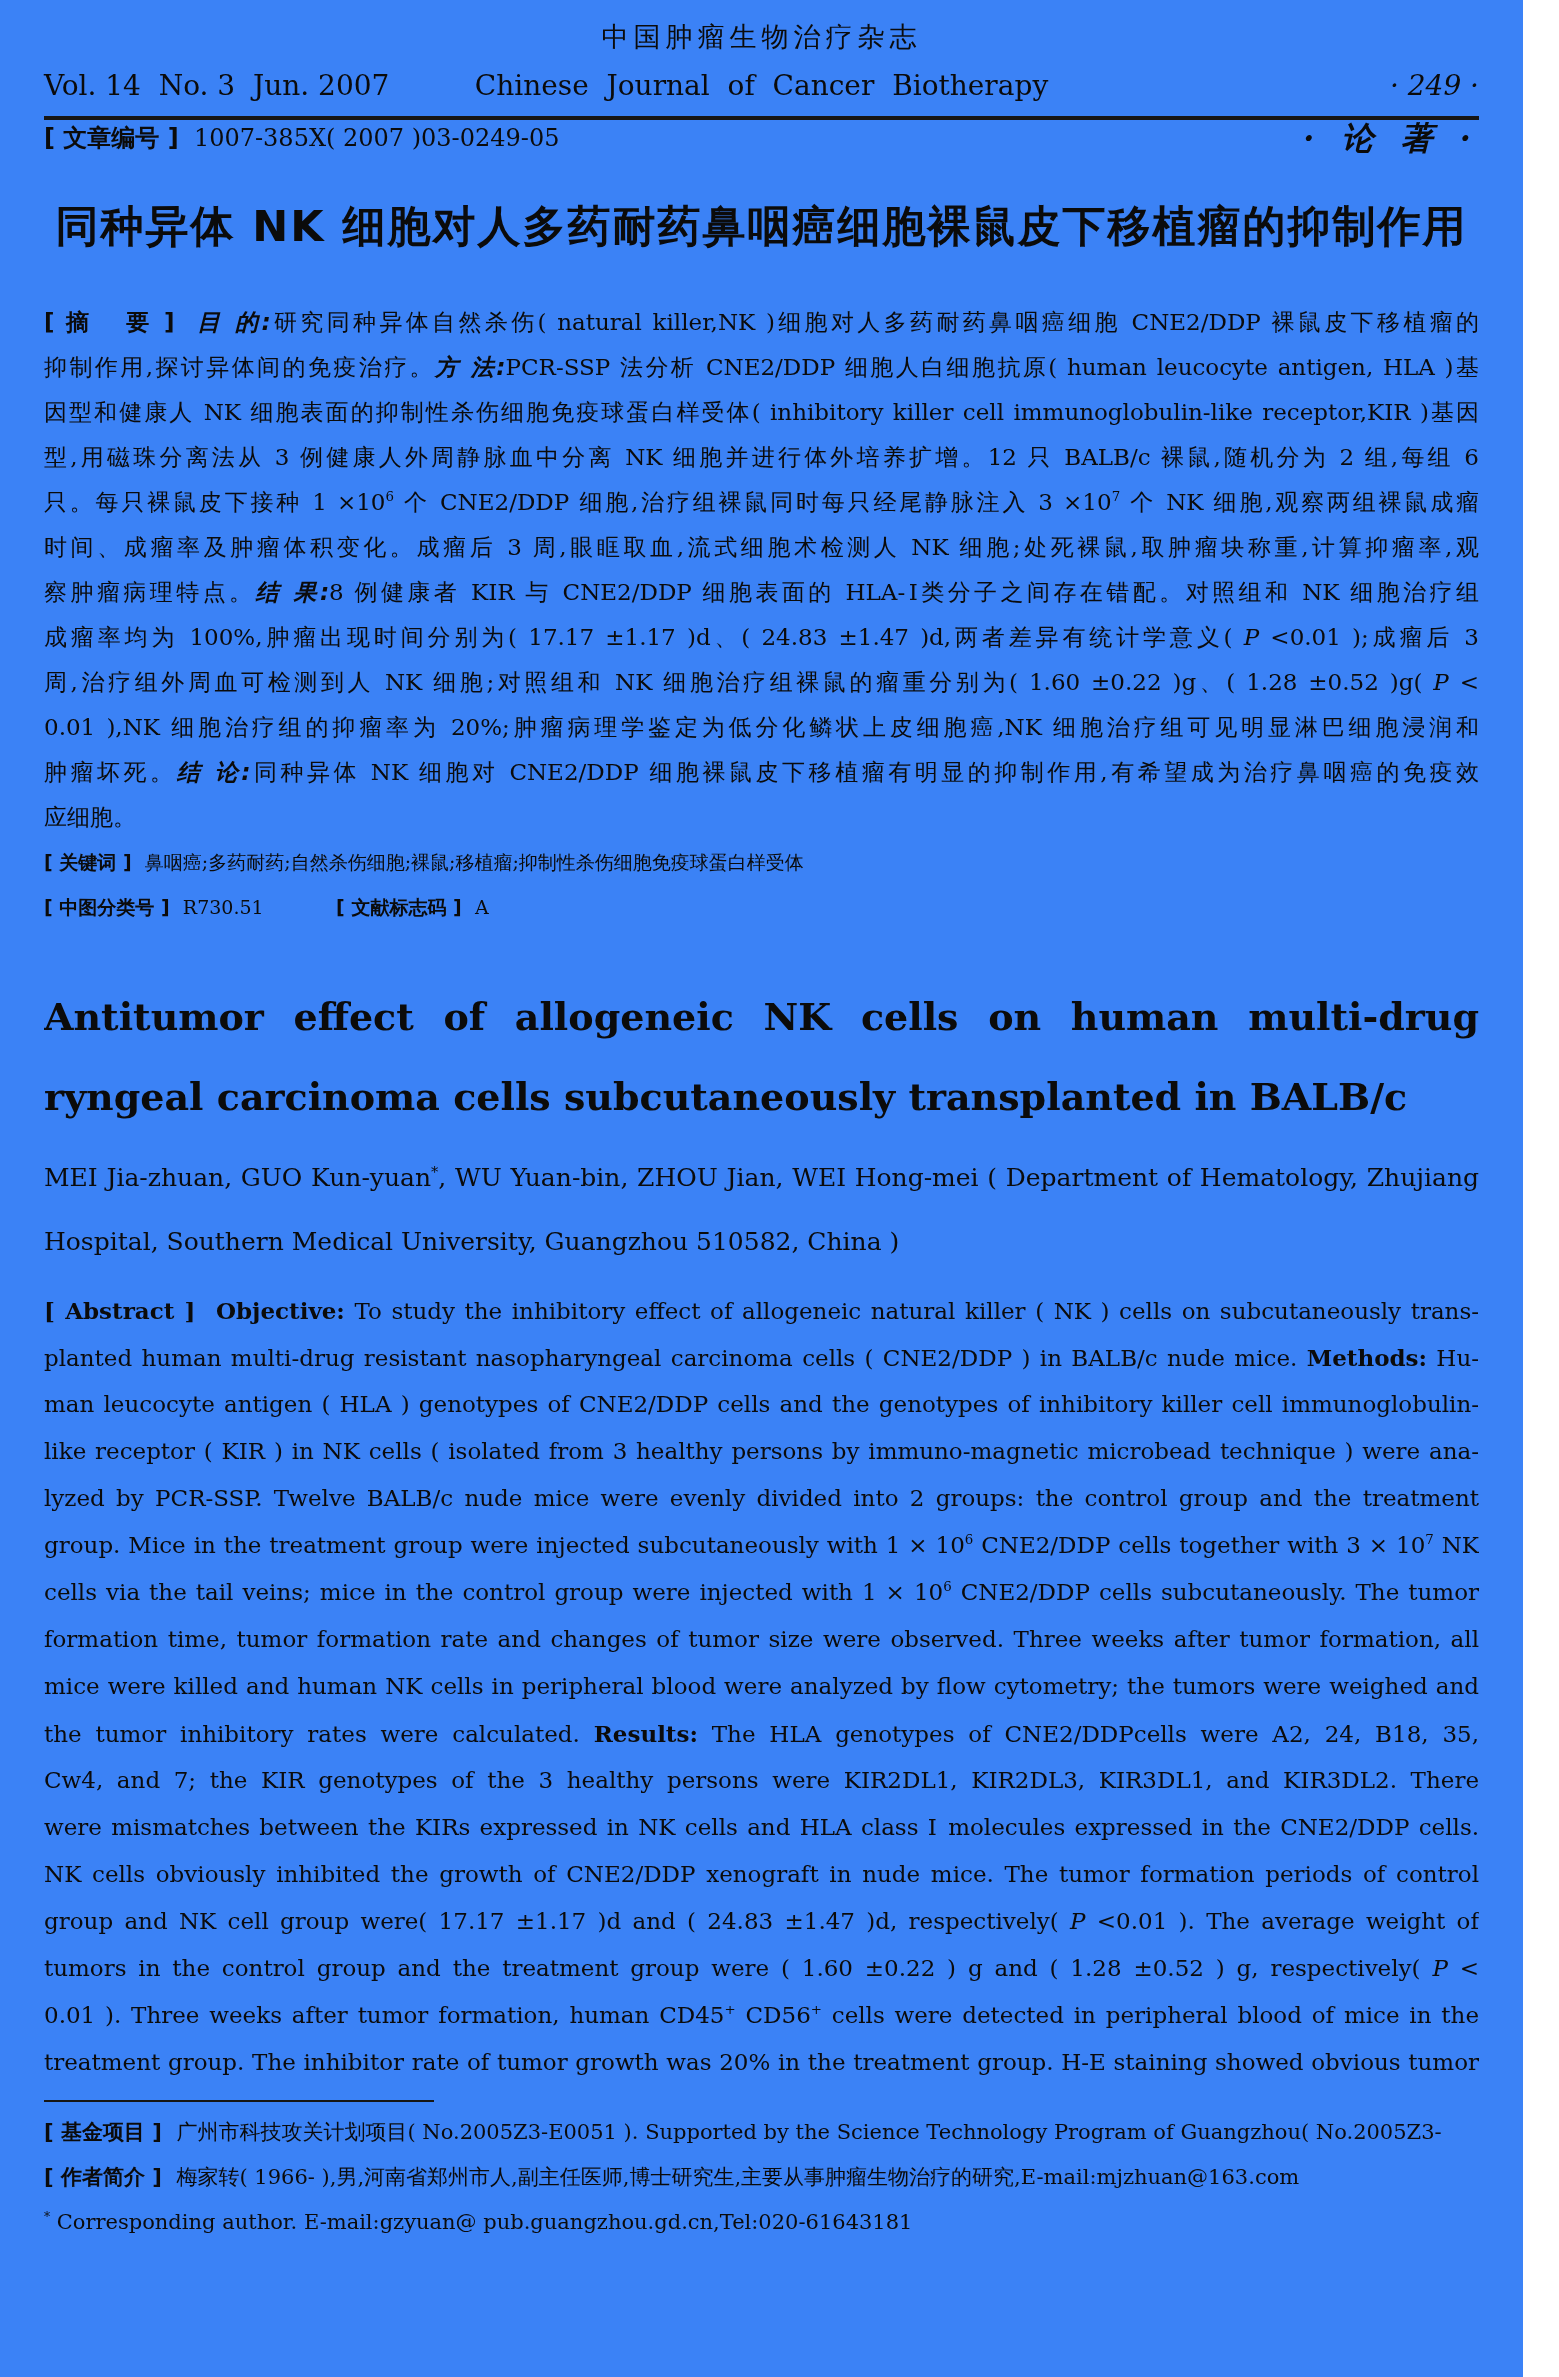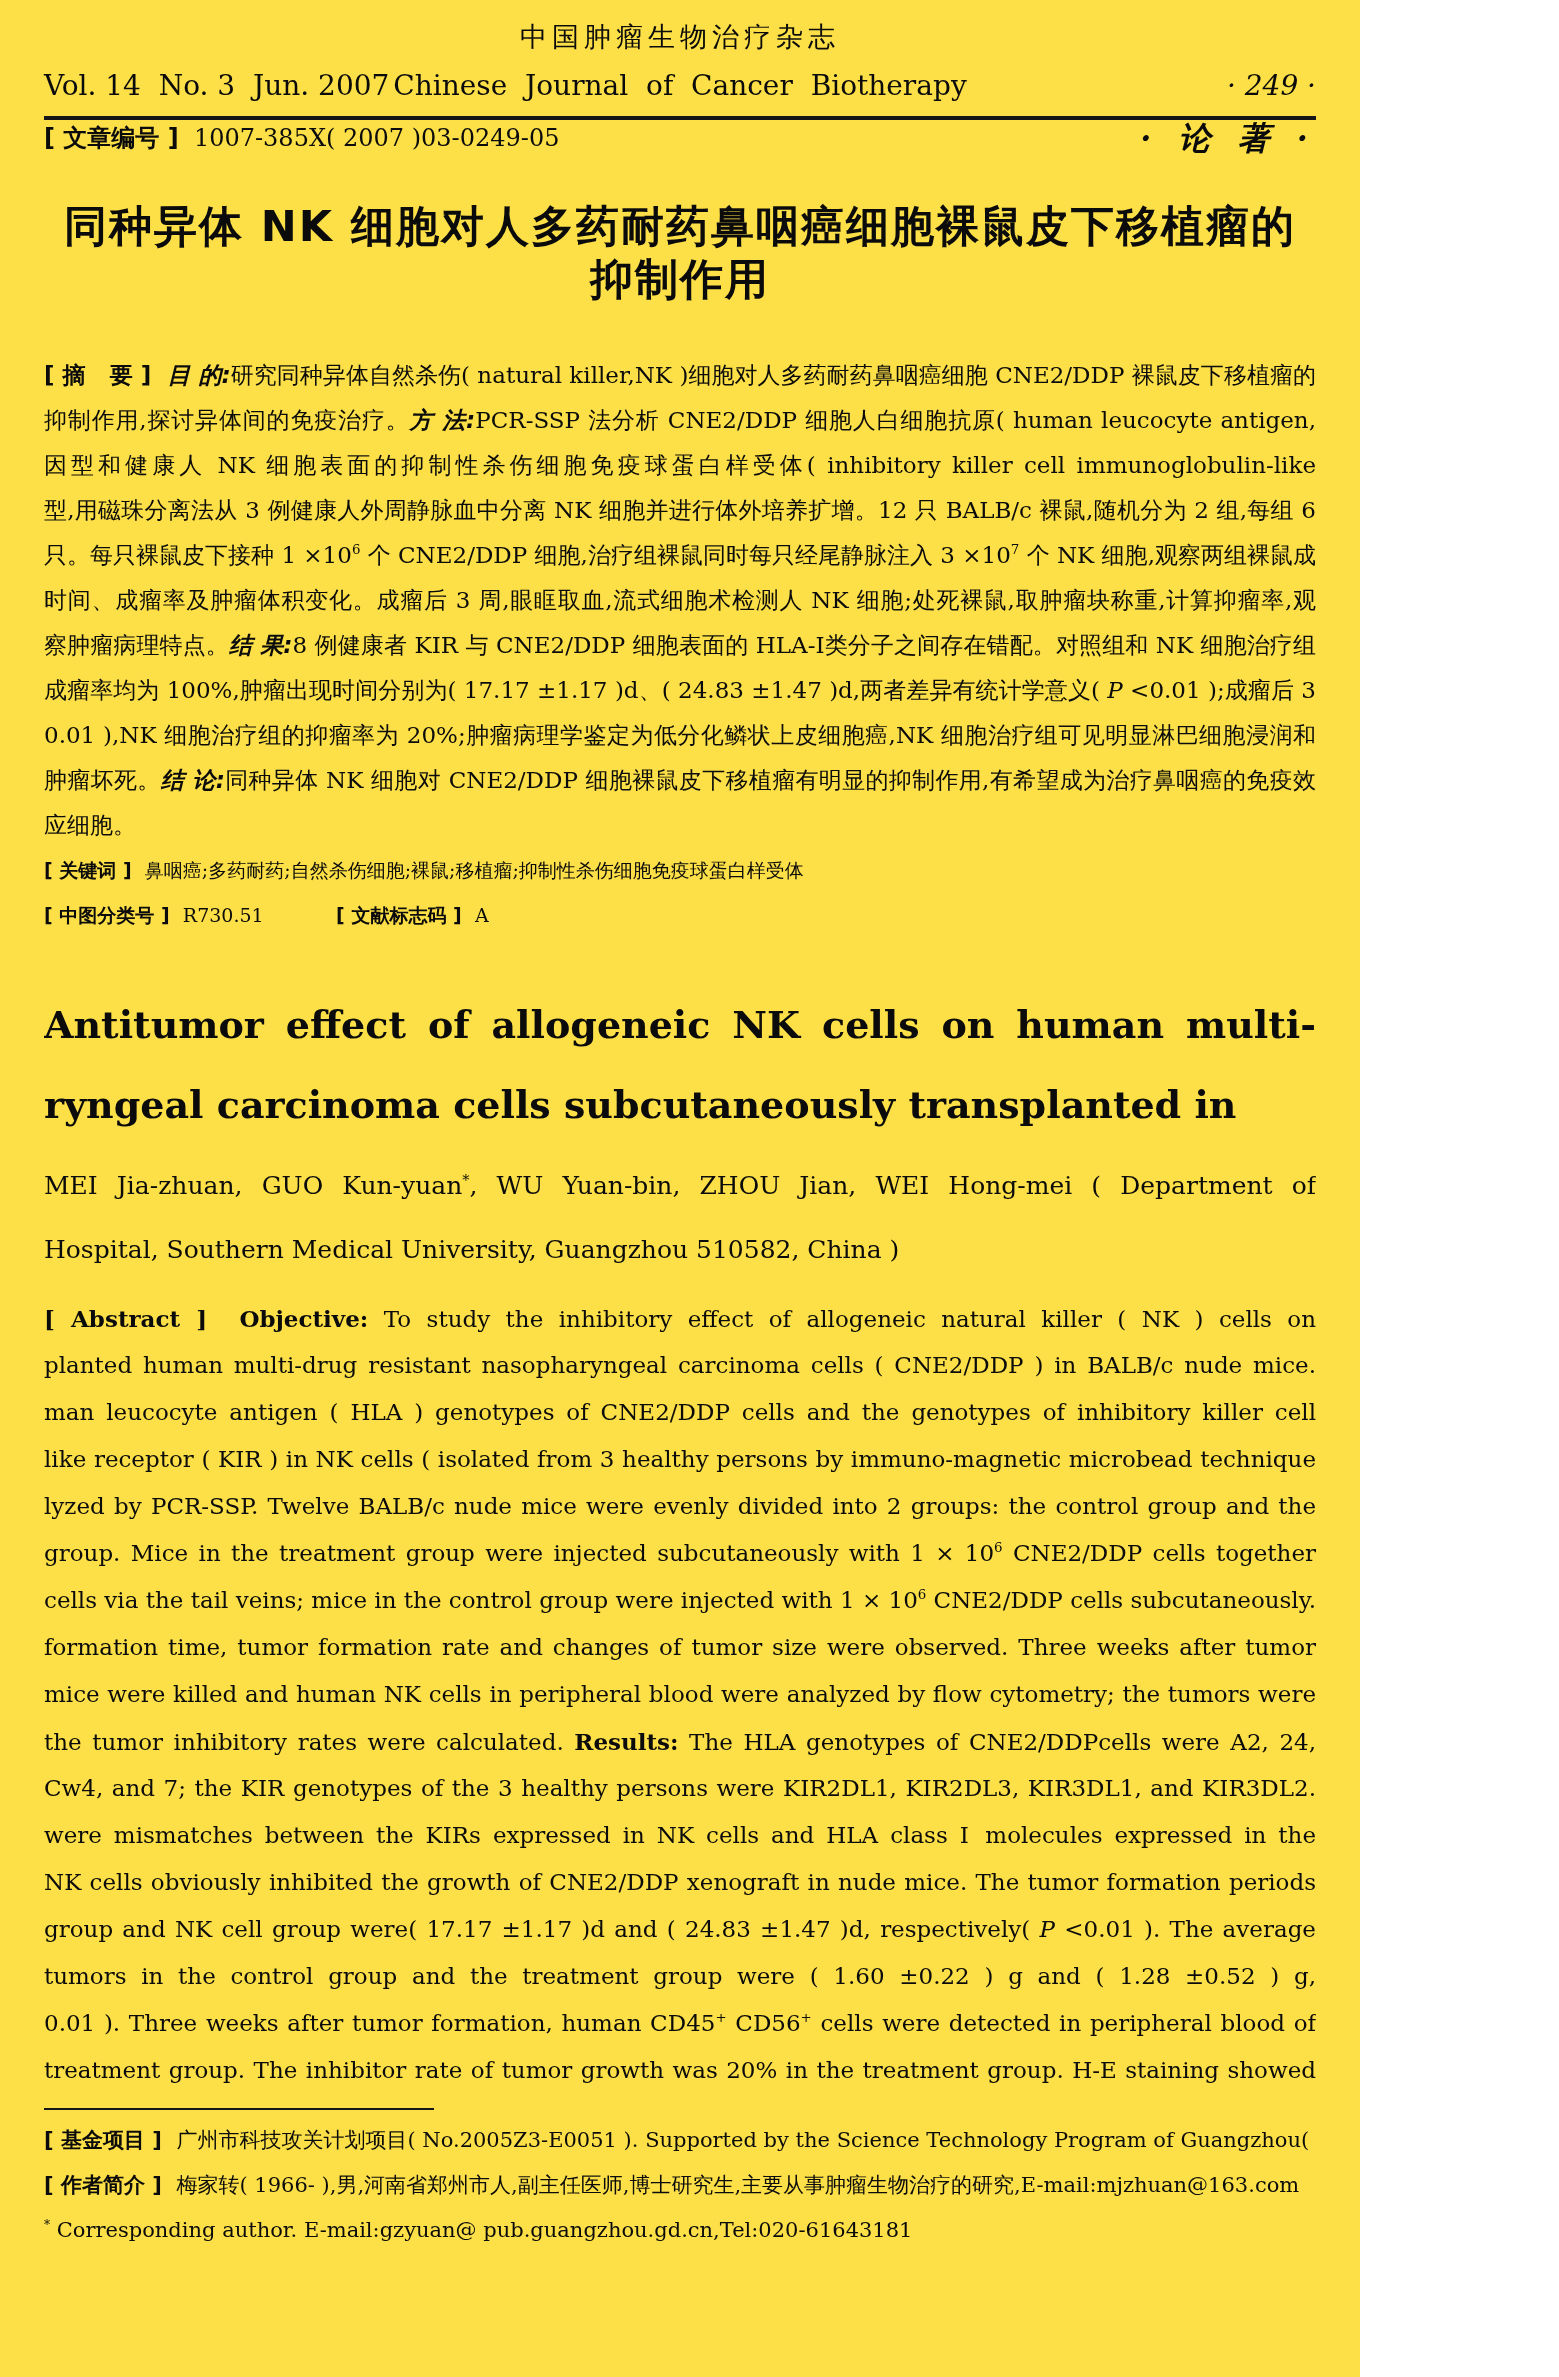--- a/index.html
+++ b/index.html
@@ -1,18 +1,18 @@
 <!DOCTYPE html>
 <html style="font-size:8px"><head>
 <meta charset="utf-8">
 <style>
   html,body{margin:0;padding:0;background:#ffffff;}
   .page{
-    width:1360px;height:2377px;box-sizing:border-box;
-    padding:20px 44px 0 44px;background:#fde047;color:#0b0b0b;
+    width:1523px;height:2377px;box-sizing:border-box;
+    padding:20px 44px 0 44px;background:#3b82f6;color:#0b0b0b;
     font-family:"DejaVu Serif","Liberation Serif",serif;
     overflow:hidden;position:relative;
   }
   .hdr-cn{text-align:center;font-size:27px;line-height:34px;letter-spacing:5px;}
   .hdr-row{display:grid;grid-template-columns:1fr auto 1fr;margin-top:17px;font-size:28px;line-height:30px;}
   .hdr-row .hl{justify-self:start;}
   .hdr-row .hc{justify-self:center;}
   .hdr-row .hr{justify-self:end;font-style:italic;}
   .rule{border-top:4px solid #161616;margin-top:15px;}
   .meta-row{display:flex;justify-content:space-between;align-items:flex-start;font-size:24px;line-height:37px;}
@@ -66,20 +66,21 @@
 
   <div class="abs-cn">
       <div class="tline just"><span class="lbl">[ 摘&nbsp;&nbsp;&nbsp;要 ]&nbsp;&nbsp;</span><span class="kbl">目 的:</span><span>研究同种异体自然杀伤( natural killer,NK )细胞对人多药耐药鼻咽癌细胞 CNE2/DDP 裸鼠皮下移植瘤的</span></div>
       <div class="tline just"><span>抑制作用,探讨异体间的免疫治疗。</span><span class="kbl">方 法:</span><span>PCR-SSP 法分析 CNE2/DDP 细胞人白细胞抗原( human leucocyte antigen, HLA )基</span></div>
       <div class="tline just"><span>因型和健康人 NK 细胞表面的抑制性杀伤细胞免疫球蛋白样受体( inhibitory killer cell immunoglobulin-like receptor,KIR )基因</span></div>
       <div class="tline just"><span>型,用磁珠分离法从 3 例健康人外周静脉血中分离 NK 细胞并进行体外培养扩增。12 只 BALB/c 裸鼠,随机分为 2 组,每组 6</span></div>
       <div class="tline just"><span>只。每只裸鼠皮下接种 1 ×10</span><span class="sup">6</span><span> 个 CNE2/DDP 细胞,治疗组裸鼠同时每只经尾静脉注入 3 ×10</span><span class="sup">7</span><span> 个 NK 细胞,观察两组裸鼠成瘤</span></div>
       <div class="tline just"><span>时间、成瘤率及肿瘤体积变化。成瘤后 3 周,眼眶取血,流式细胞术检测人 NK 细胞;处死裸鼠,取肿瘤块称重,计算抑瘤率,观</span></div>
       <div class="tline just"><span>察肿瘤病理特点。</span><span class="kbl">结 果:</span><span>8 例健康者 KIR 与 CNE2/DDP 细胞表面的 HLA-Ⅰ类分子之间存在错配。对照组和 NK 细胞治疗组</span></div>
       <div class="tline just"><span>成瘤率均为 100%,肿瘤出现时间分别为( 17.17 ±1.17 )d、( 24.83 ±1.47 )d,两者差异有统计学意义( </span><span class="i">P</span><span> &lt;0.01 );成瘤后 3</span></div>
+      <div class="tline just"><span>周,治疗组外周血可检测到人 NK 细胞;对照组和 NK 细胞治疗组裸鼠的瘤重分别为( 1.60 ±0.22 )g、( 1.28 ±0.52 )g( </span><span class="i">P</span><span> &lt;</span></div>
       <div class="tline just"><span>0.01 ),NK 细胞治疗组的抑瘤率为 20%;肿瘤病理学鉴定为低分化鳞状上皮细胞癌,NK 细胞治疗组可见明显淋巴细胞浸润和</span></div>
       <div class="tline just"><span>肿瘤坏死。</span><span class="kbl">结 论:</span><span>同种异体 NK 细胞对 CNE2/DDP 细胞裸鼠皮下移植瘤有明显的抑制作用,有希望成为治疗鼻咽癌的免疫效</span></div>
       <div class="tline"><span>应细胞。</span></div>
     </div>
 
   <div class="kw-line"><span class="lbl">[ 关键词 ]&nbsp;&nbsp;</span><span>鼻咽癌;多药耐药;自然杀伤细胞;裸鼠;移植瘤;抑制性杀伤细胞免疫球蛋白样受体</span></div>
 
   <div class="kw-line"><span class="lbl">[ 中图分类号 ]&nbsp;&nbsp;</span><span>R730.51</span><span>&nbsp;&nbsp;&nbsp;&nbsp;&nbsp;&nbsp;&nbsp;&nbsp;&nbsp;&nbsp;&nbsp;&nbsp;</span><span class="lbl">[ 文献标志码 ]&nbsp;&nbsp;</span><span>A</span></div>
 
   <h2 class="en-title">

